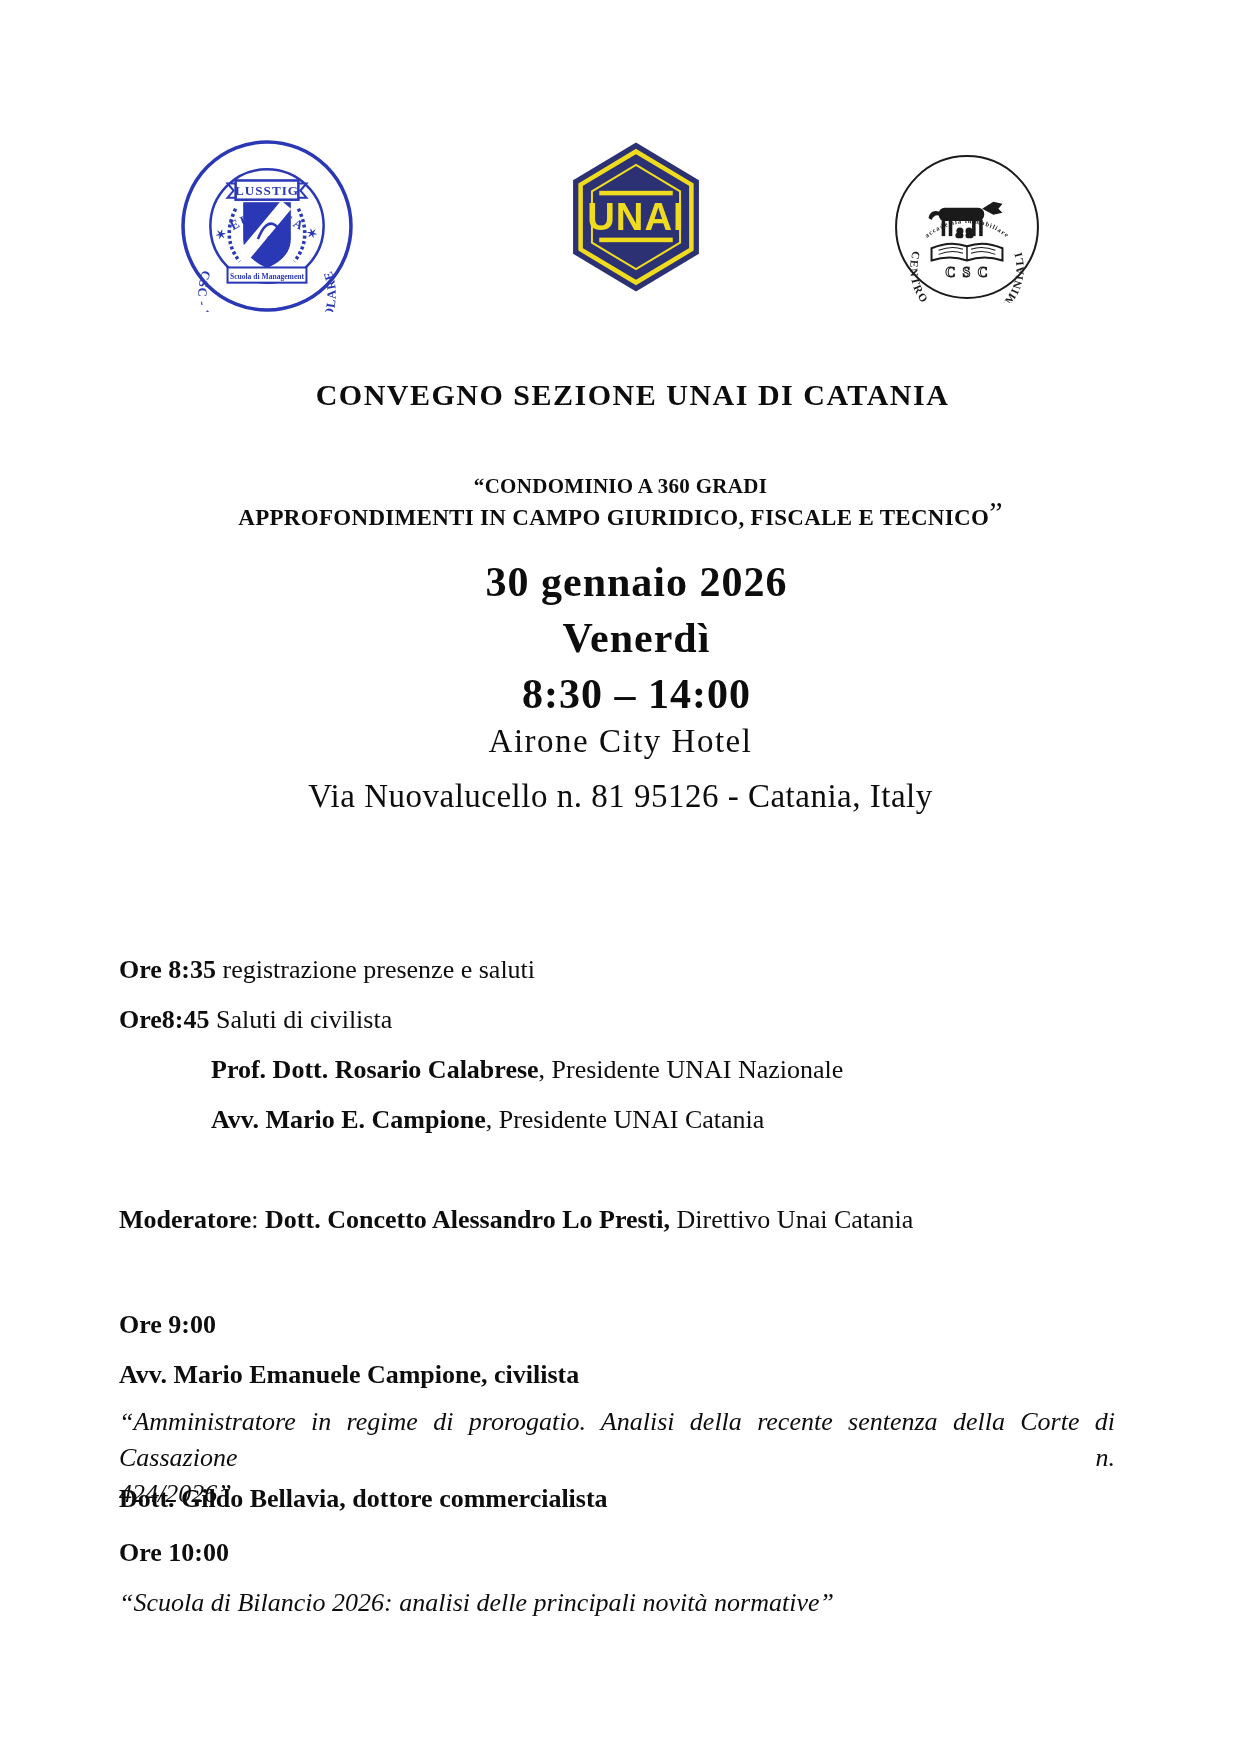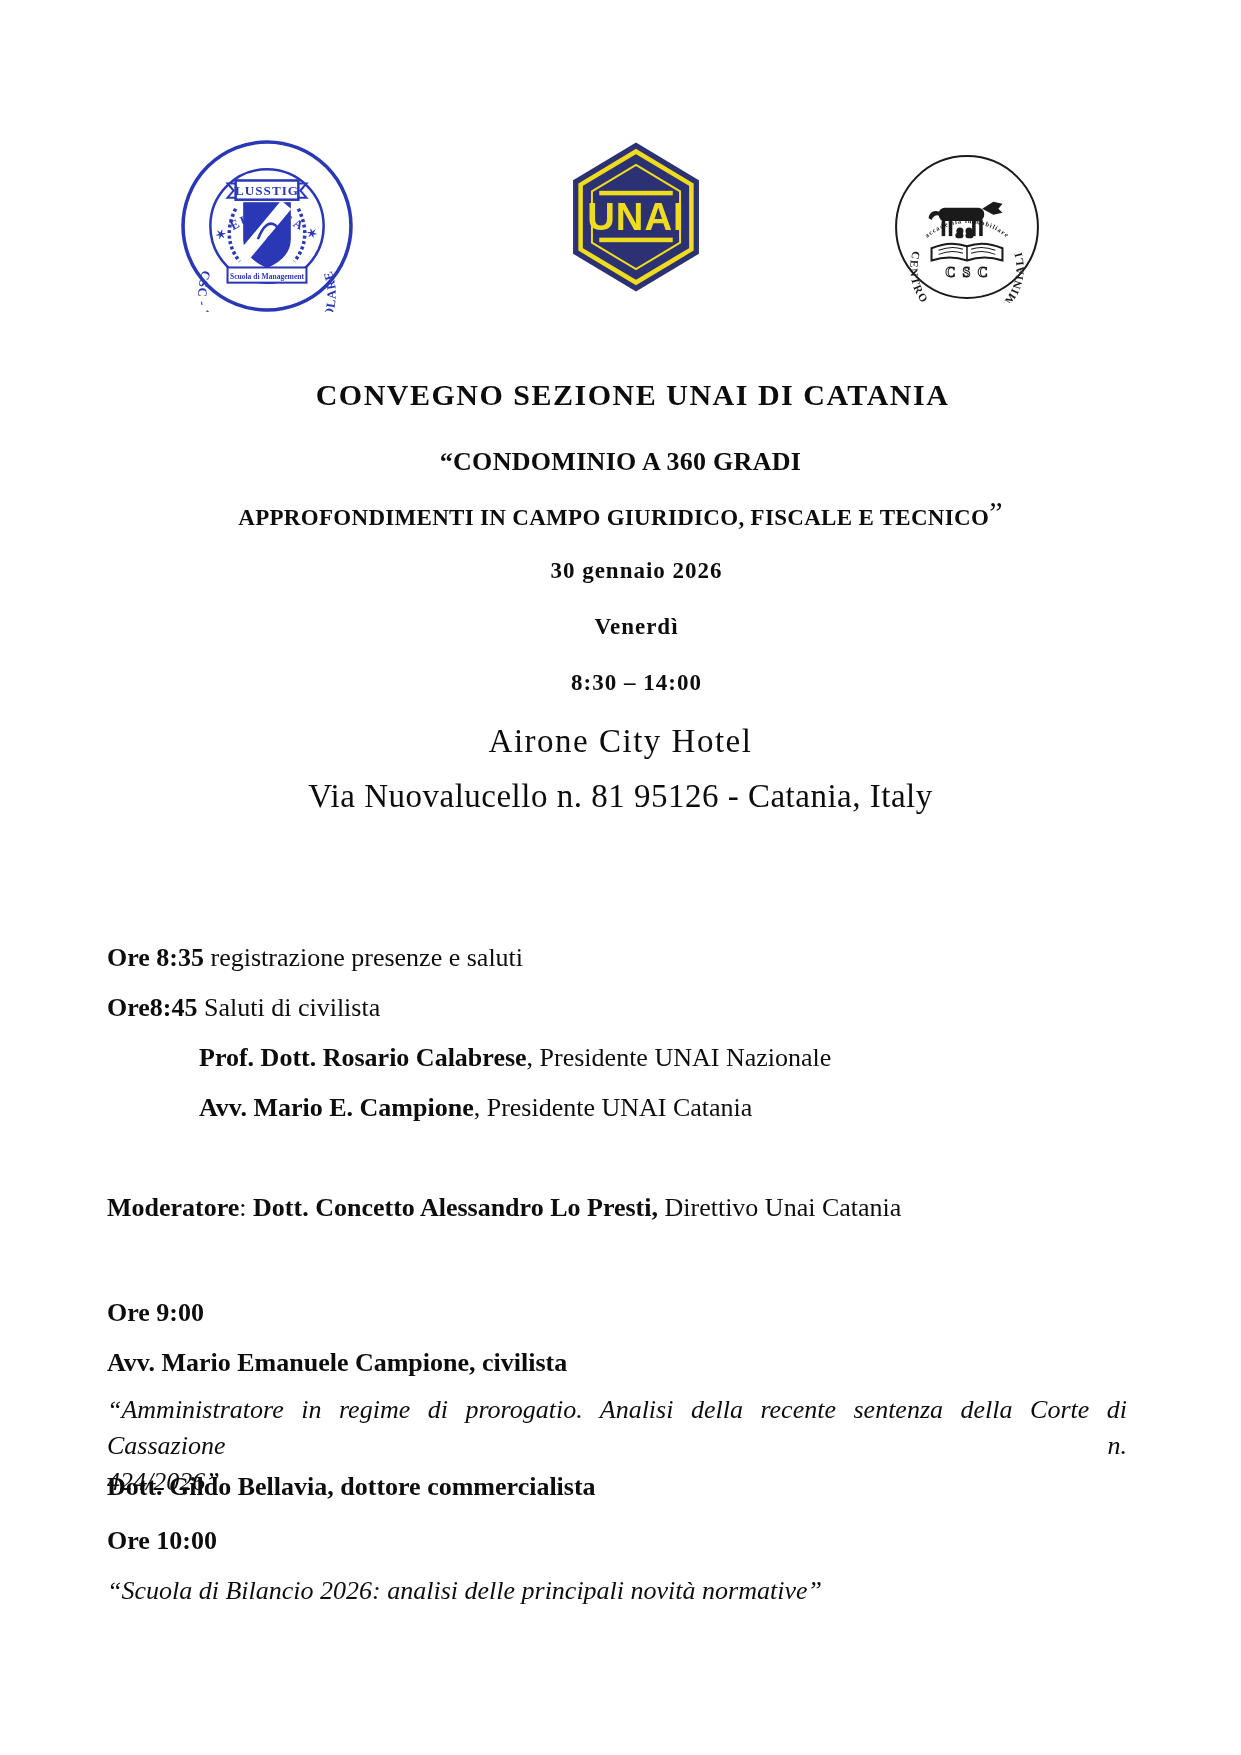--- a/index.html
+++ b/index.html
@@ -9,31 +9,31 @@
     margin:0 auto;
     background:#ffffff;
     font-family:"Liberation Serif","DejaVu Serif",serif;
     color:#0d0d0d;
     overflow:hidden;
   }
   .abs{position:absolute;}
   .center{left:0;right:0;text-align:center;}
   .logo{position:absolute;}
   .title{top:378px;font-size:30px;font-weight:bold;letter-spacing:1.5px;padding-left:24px;}
-  .sub1{top:447px;font-size:26px;font-weight:bold;letter-spacing:.3px;}
+  .sub1{top:474px;font-size:21px;font-weight:bold;letter-spacing:.3px;}
   .sub2{top:505px;font-size:23px;font-weight:bold;letter-spacing:.3px;}
   .bigquote{font-size:30px;font-weight:normal;vertical-align:3px;line-height:0;}
-  .big{font-size:23px;font-weight:bold;letter-spacing:1px;padding-left:32px;}
+  .big{font-size:42px;font-weight:bold;letter-spacing:1px;padding-left:32px;}
   .date{top:558px;}
   .day{top:614px;}
   .time{top:670px;}
   .venue{top:723px;font-size:33px;font-weight:normal;letter-spacing:1.5px;}
   .address{top:778px;font-size:33px;font-weight:normal;letter-spacing:.5px;}
   .pline{
-    position:absolute;left:107px;right:114px;margin:0;
+    position:absolute;left:107px;right:114px;margin:12px;
     font-size:26px;line-height:34px;
   }
   .indent{left:199px;}
   .quote{font-style:italic;}
   .jline{display:inline-block;width:100%;text-align:justify;text-align-last:justify;}
   .p1{top:941px;}
   .p2{top:991px;}
   .p3{top:1041px;}
   .p4{top:1091px;}
   .p5{top:1191px;}

